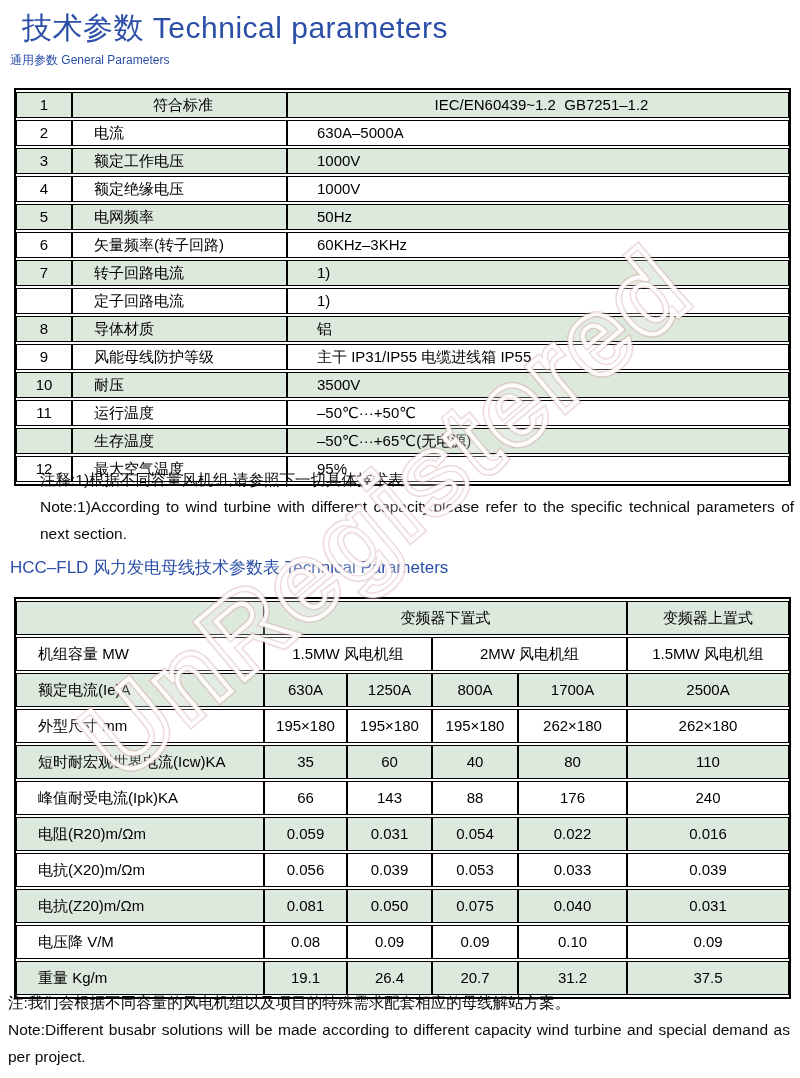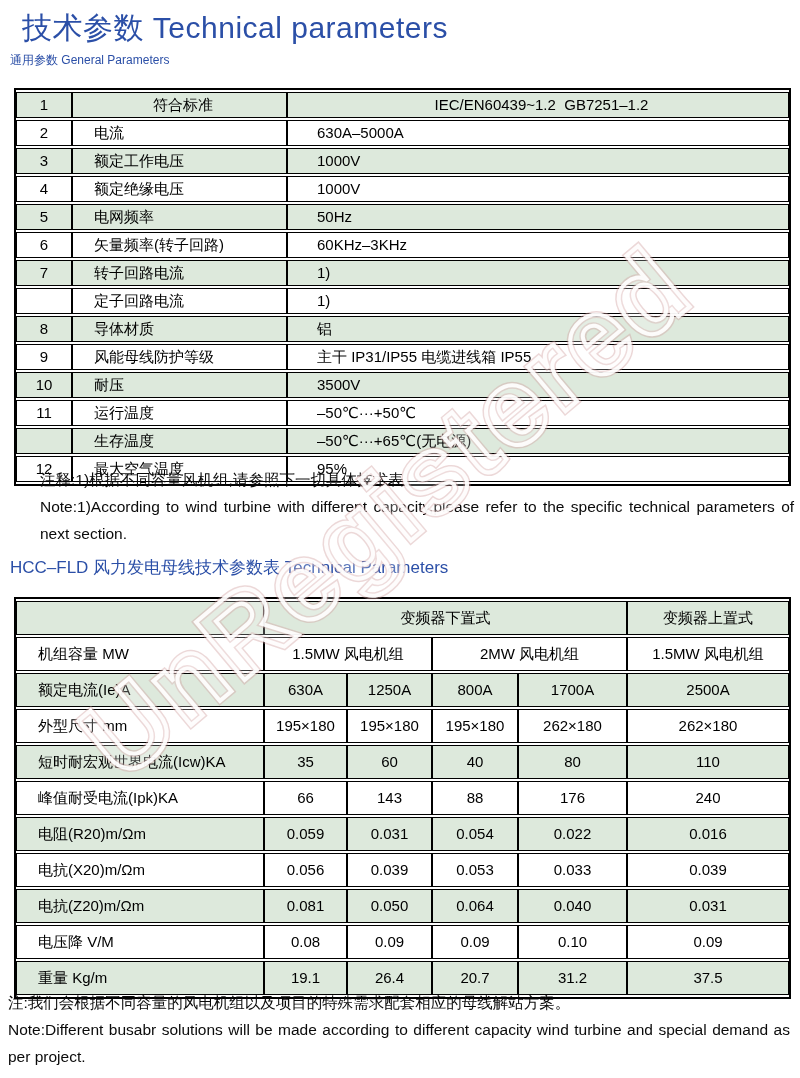--- a/index.html
+++ b/index.html
@@ -210,21 +210,21 @@
         <td class="vc">0.056</td>
         <td class="vc">0.039</td>
         <td class="vc">0.053</td>
         <td class="vc">0.033</td>
         <td class="vc">0.039</td>
       </tr>
       <tr>
         <td class="lbl">电抗(Z20)m/Ωm</td>
         <td class="vc">0.081</td>
         <td class="vc">0.050</td>
-        <td class="vc">0.064</td>
+        <td class="vc">0.075</td>
         <td class="vc">0.040</td>
         <td class="vc">0.031</td>
       </tr>
       <tr>
         <td class="lbl">电压降 V/M</td>
         <td class="vc">0.08</td>
         <td class="vc">0.09</td>
         <td class="vc">0.09</td>
         <td class="vc">0.10</td>
         <td class="vc">0.09</td>

